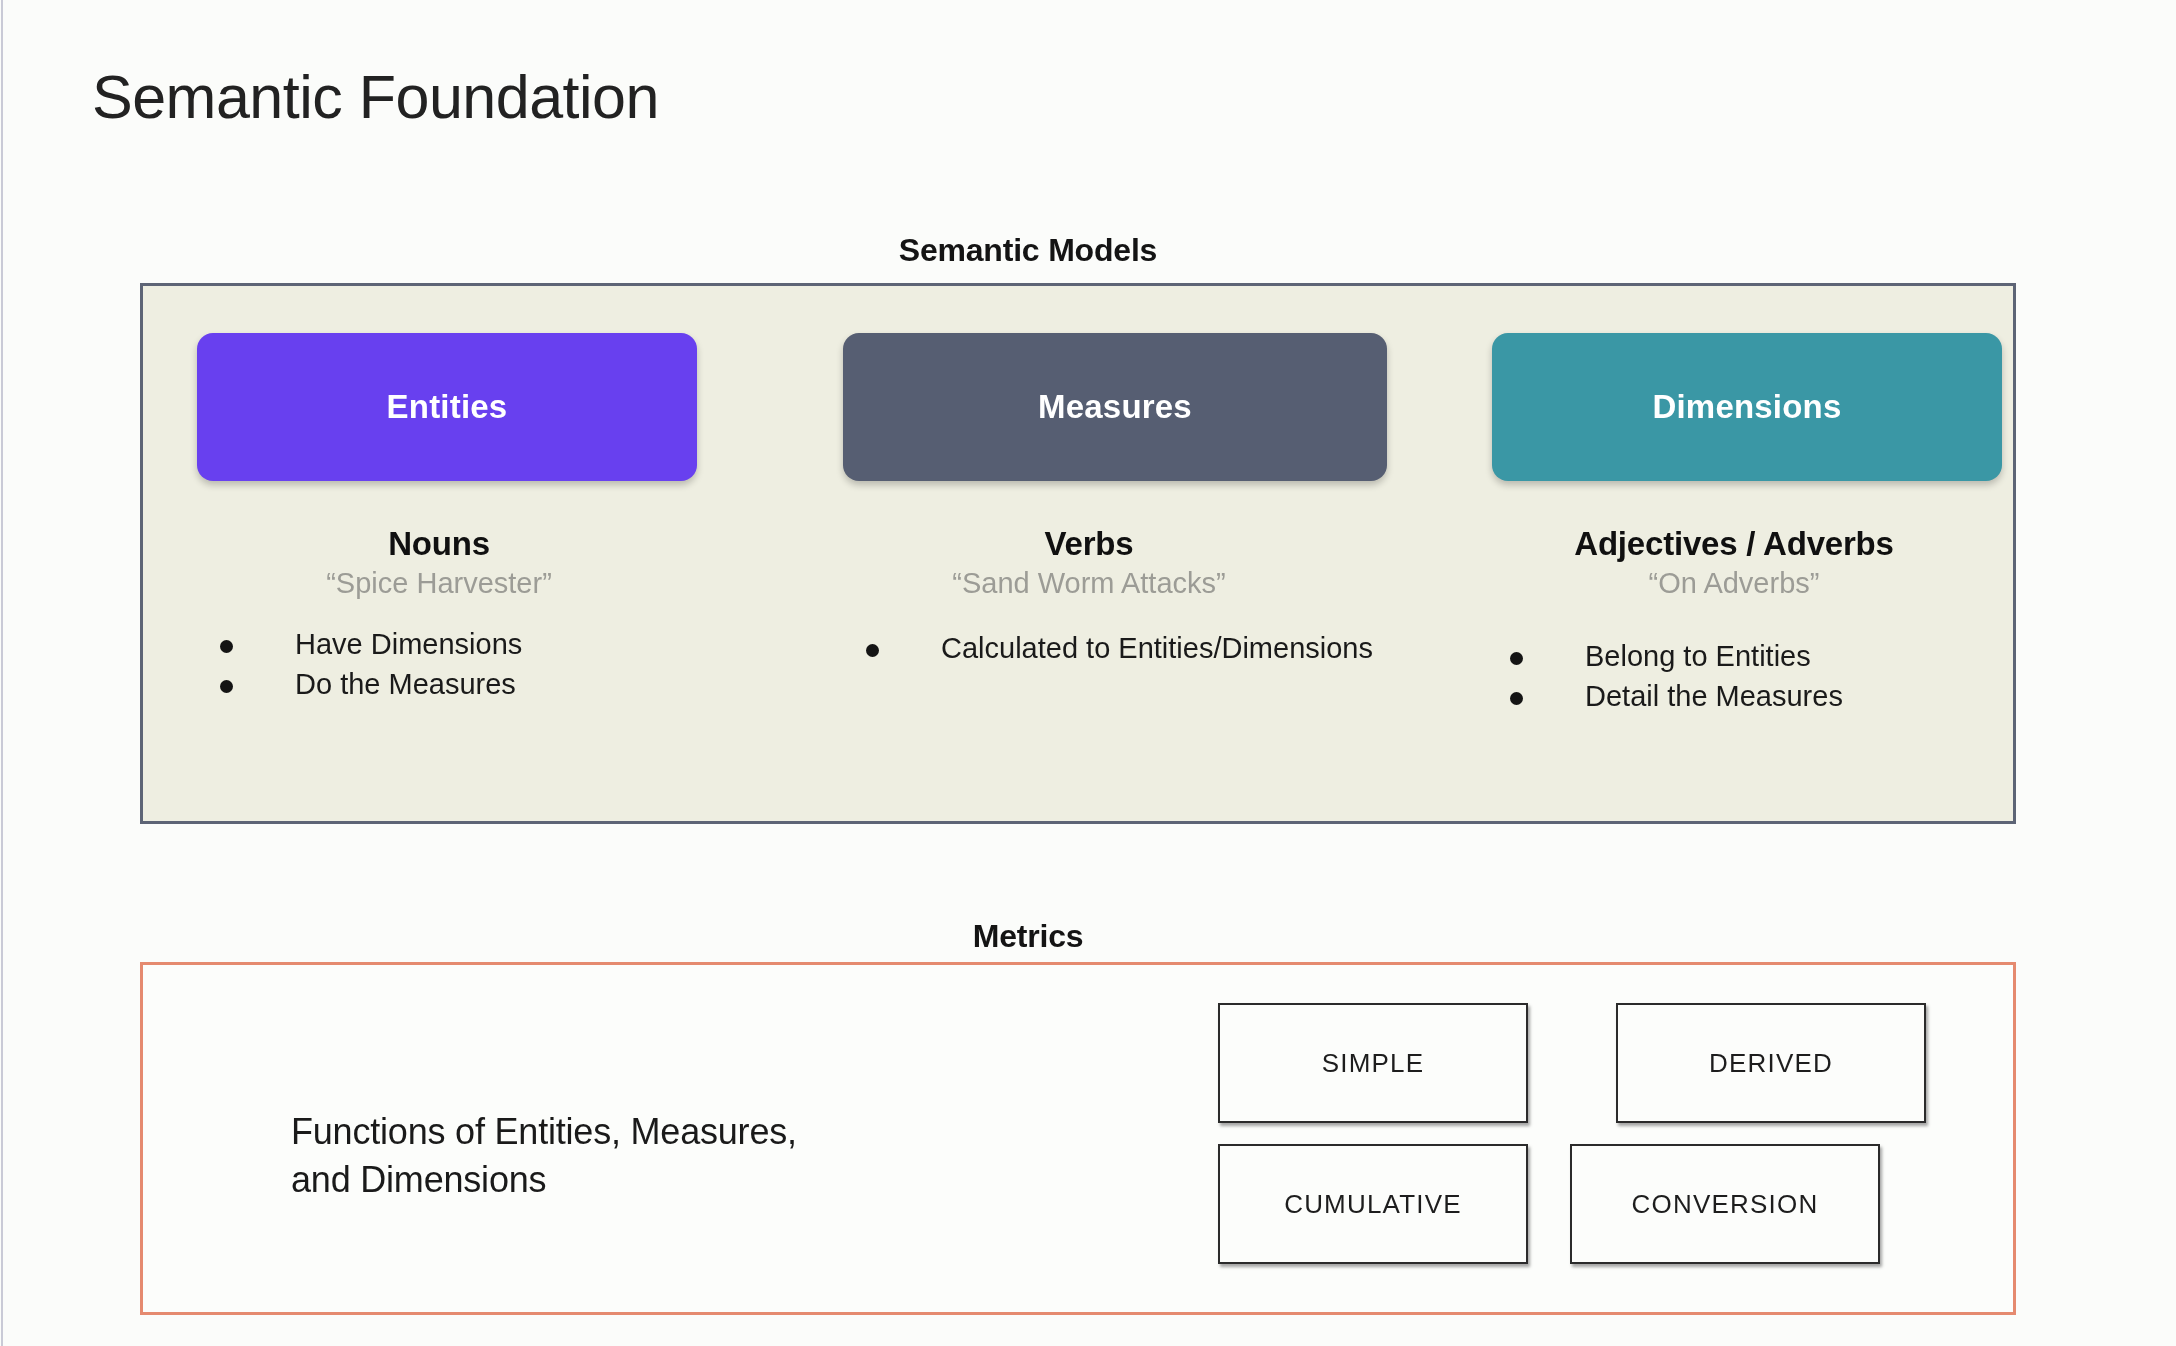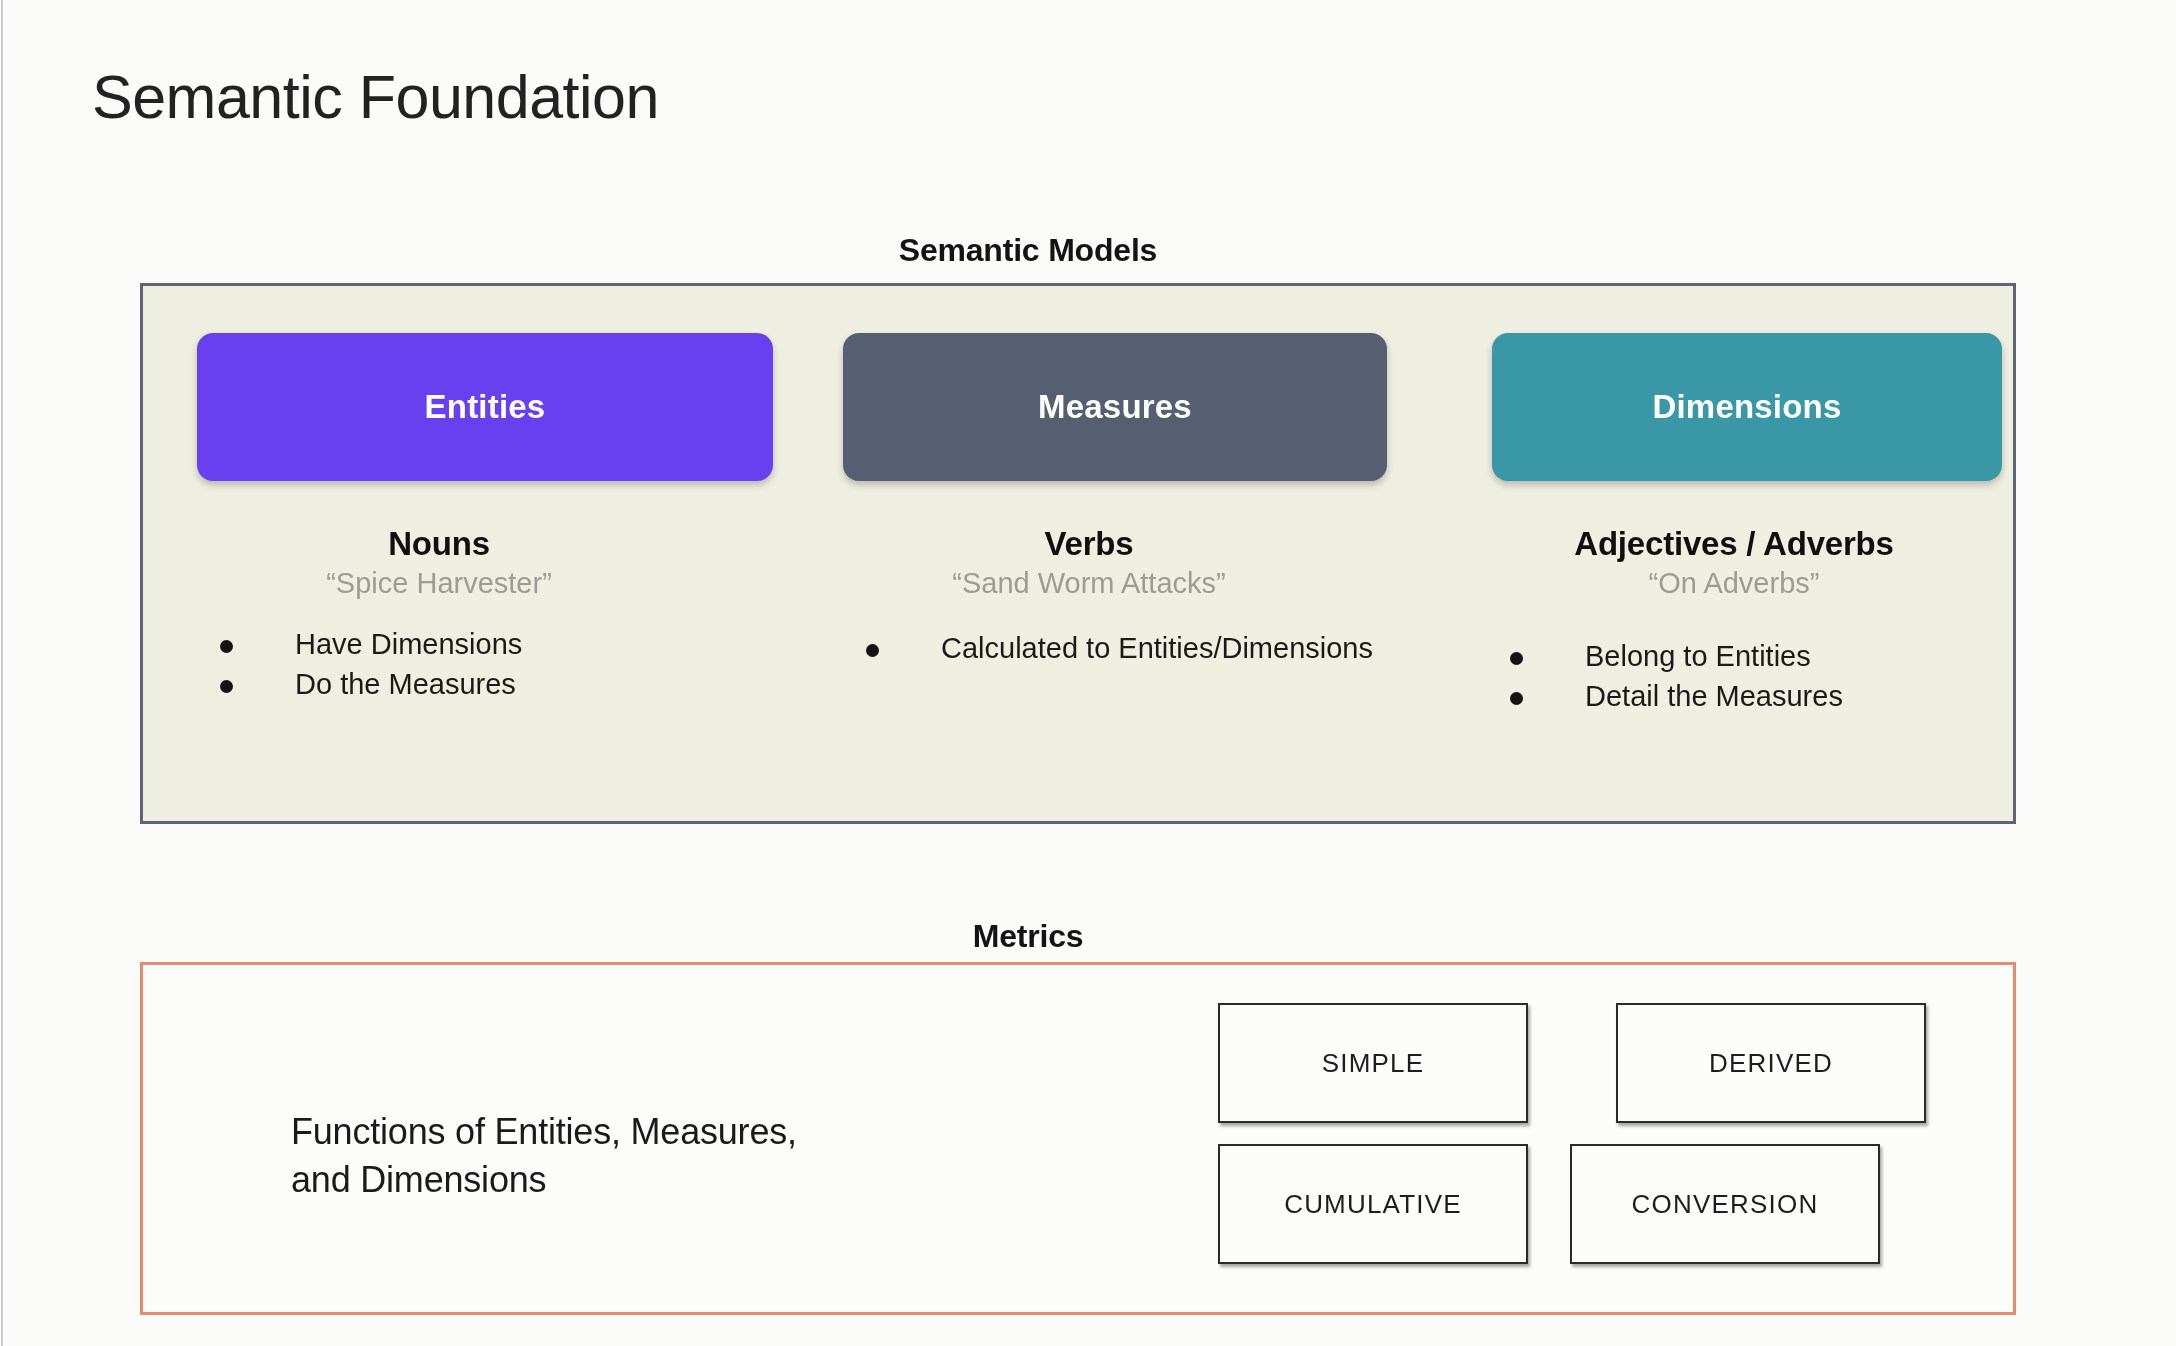--- a/index.html
+++ b/index.html
@@ -80,21 +80,21 @@
     border-radius: 16px;
     display: flex;
     align-items: center;
     justify-content: center;
     color: #ffffff;
     font-size: 33px;
     font-weight: bold;
     letter-spacing: 0.2px;
     box-shadow: 0 4px 7px rgba(0,0,0,0.22);
   }
-  .pill.entities   { left: 54px;   width: 576px; background: #6840ef; }
+  .pill.entities   { left: 54px;   width: 500px; background: #6840ef; }
   .pill.measures   { left: 700px;  width: 544px; background: #565e72; }
   .pill.dimensions { left: 1349px; width: 510px; background: #3a97a5; }
 
   .col {
     position: absolute;
     top: 240px;
   }
   .col.c1 { left: 20px;   width: 552px; }
   .col.c2 { left: 660px;  width: 572px; }
   .col.c3 { left: 1305px; width: 572px; }

